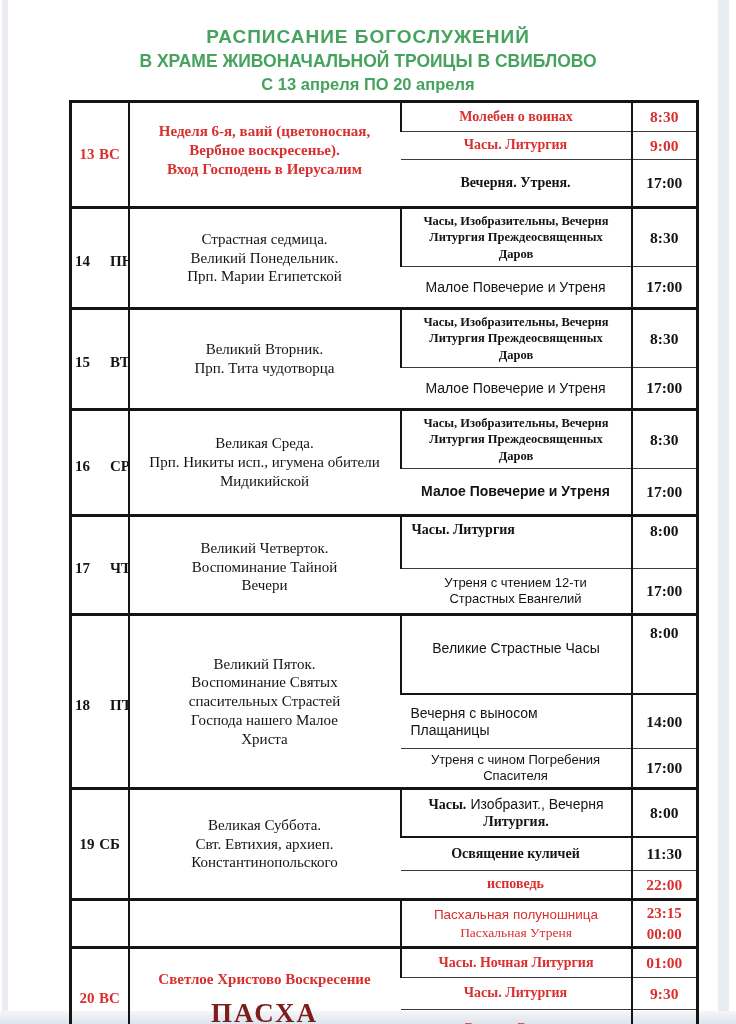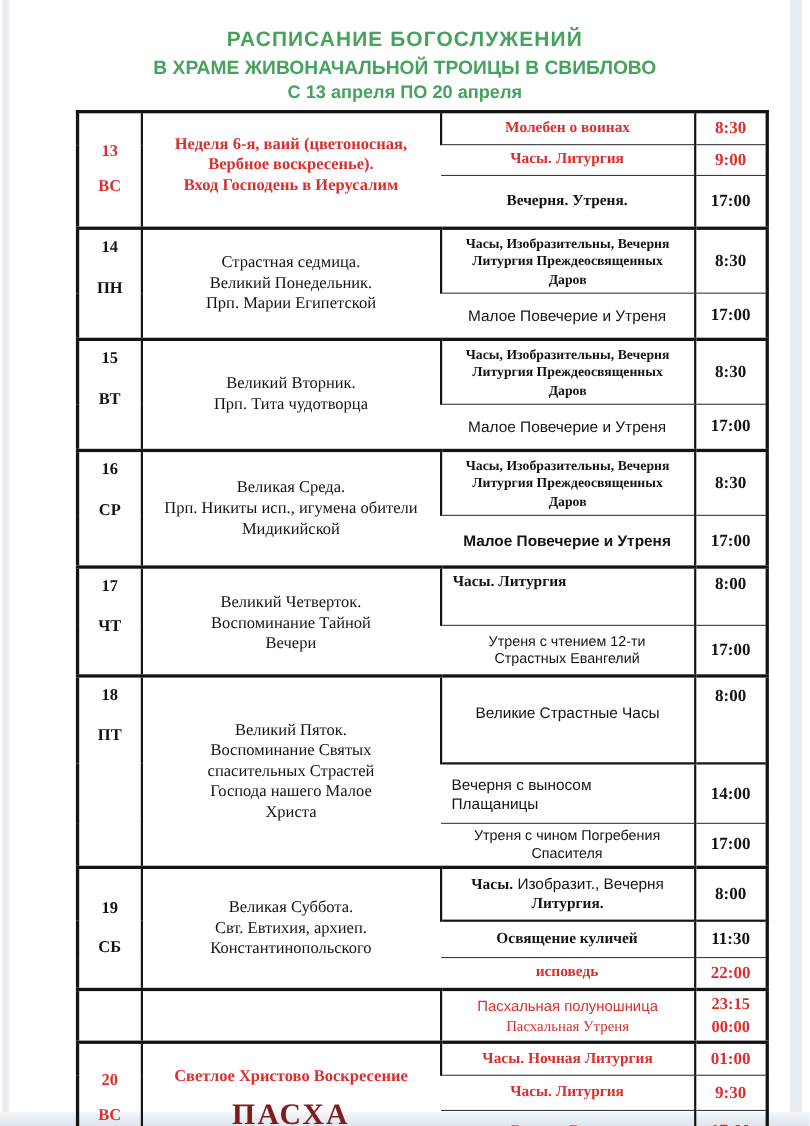--- a/index.html
+++ b/index.html
@@ -32,21 +32,21 @@
   tr.r-thin td{border-top:1px solid #3a3a3a;}
   tr.r-thick td{border-top:2.5px solid #141414;}
 
   .pre{white-space:pre-line;}
 
   
   .day{
     text-align:center;font-weight:bold;font-size:15px;
     font-family:"Liberation Serif",serif;
   }
-  .day .stack{display:flex;flex-direction:column;align-items:center;height:100%;box-sizing:border-box;}
+  .day .stack{display:flex;flex-direction:row;align-items:center;height:100%;box-sizing:border-box;}
   .day .stack.top{justify-content:flex-start;padding-top:7px;gap:20px;}
   .day .stack.mid{justify-content:space-evenly;padding:10px 0;}
 
   
   .desc{text-align:center;font-size:15px;line-height:1.25;}
   .desc .col{display:flex;flex-direction:column;height:100%;box-sizing:border-box;align-items:center;}
   .sb{justify-content:space-between;}
   .se{justify-content:center;}
   .st{justify-content:flex-start;padding-top:4px;}
   .red{color:#d92f2f;}

